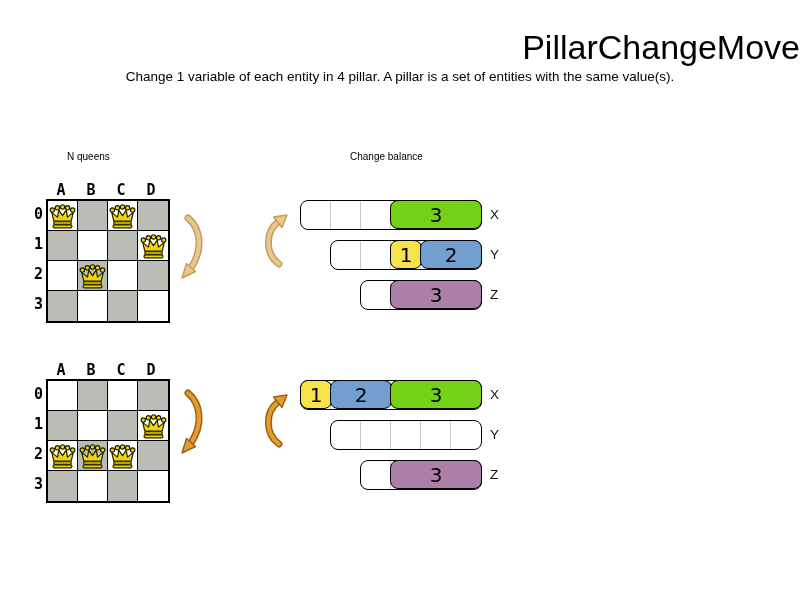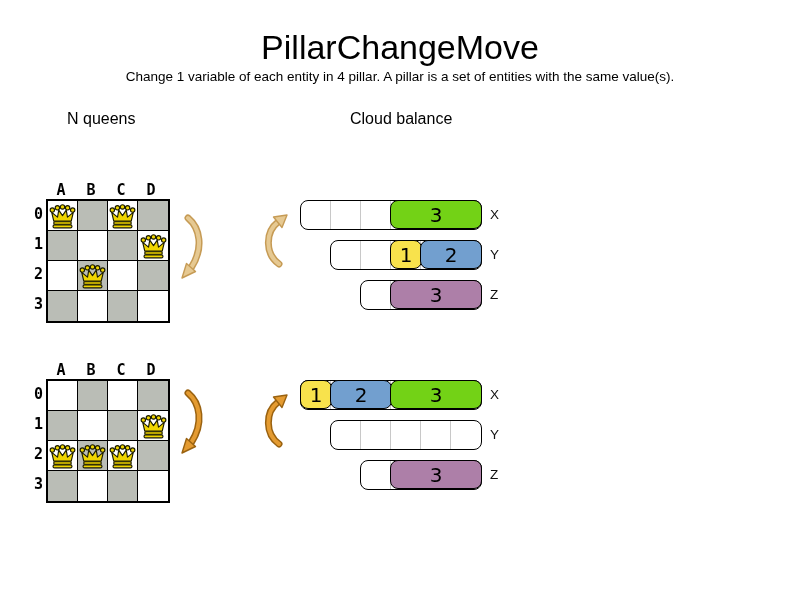--- a/index.html
+++ b/index.html
@@ -3,27 +3,27 @@
 <meta charset="utf-8">
 <style>
   html,body{margin:0;padding:0;}
   body{
     width:800px;height:600px;position:relative;overflow:hidden;
     background:#ffffff;color:#000;
     font-family:"Liberation Sans",sans-serif;
   }
   .title{
     position:absolute;top:28px;left:0;width:100%;margin:0;
-    text-align:center;font-size:34px;font-weight:400;
+    text-align:right;font-size:34px;font-weight:400;
   }
   .subtitle{
     position:absolute;top:69px;left:0;width:100%;
     text-align:center;font-size:13.5px;
   }
-  .section-label{position:absolute;font-size:16px;}
+  .section-label{position:absolute;font-size:10px;margin-top:41px;}
   #nq-label{left:67px;top:110px;}
   #cloud-label{left:350px;top:110px;}
 
   
   .board-group{position:absolute;width:150px;height:145px;}
   #board-0{left:28px;top:182px;}
   #board-1{left:28px;top:362px;}
   .col-labels{position:absolute;left:18px;top:-1px;display:flex;}
   .col-label{
     width:30px;text-align:center;
@@ -87,21 +87,21 @@
   .arrow-after .body{stroke:var(--aa-fill,#E49B31);}
   .arrow-after .head{fill:var(--aa-fill,#E49B31);stroke:var(--aa-stroke,#9A6210);}
 </style>
 </head>
 <body>
 
 <h1 class="title">PillarChangeMove</h1>
 <div class="subtitle">Change 1 variable of each entity in 4 pillar. A pillar is a set of entities with the same value(s).</div>
 
 <div class="section-label" id="nq-label">N queens</div>
-<div class="section-label" id="cloud-label">Cloud balance</div>
+<div class="section-label" id="cloud-label">Change balance</div>
 
 <div class="board-group" id="board-0">
     <div class="col-labels">
       <div class="col-label">A</div>
       <div class="col-label">B</div>
       <div class="col-label">C</div>
       <div class="col-label">D</div>
     </div>
     <div class="row-labels">
       <div class="row-label">0</div>

